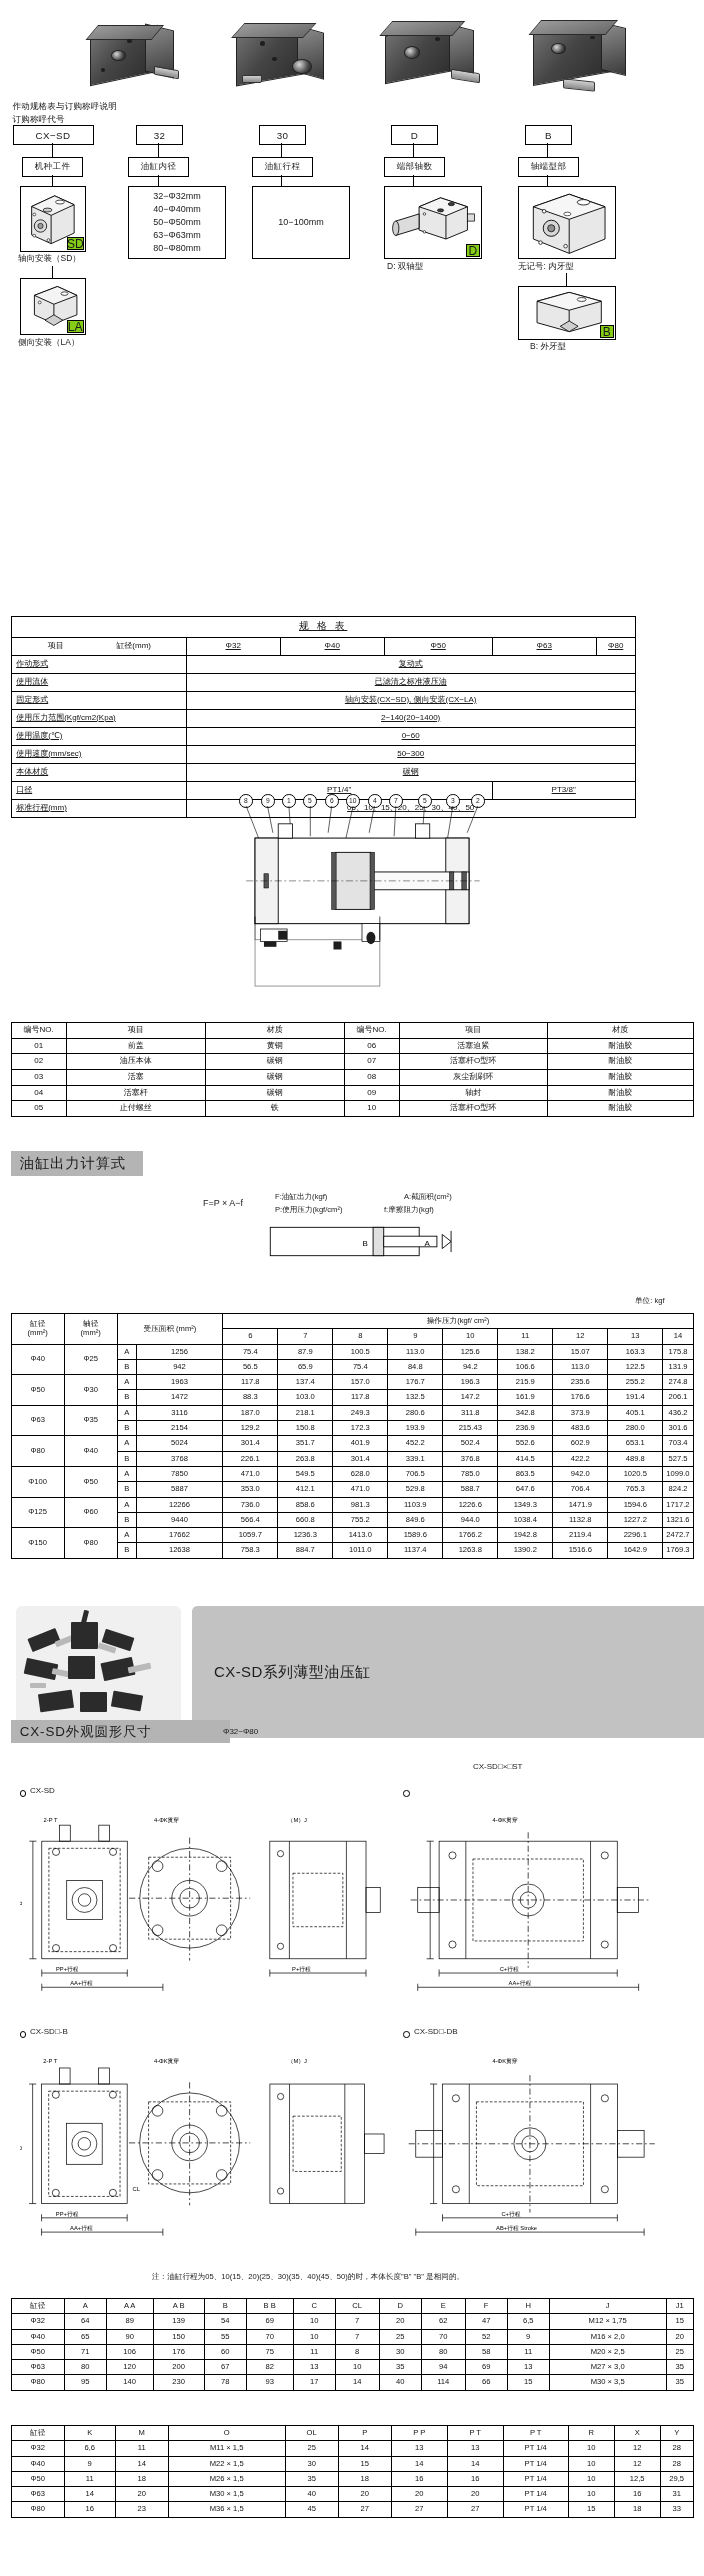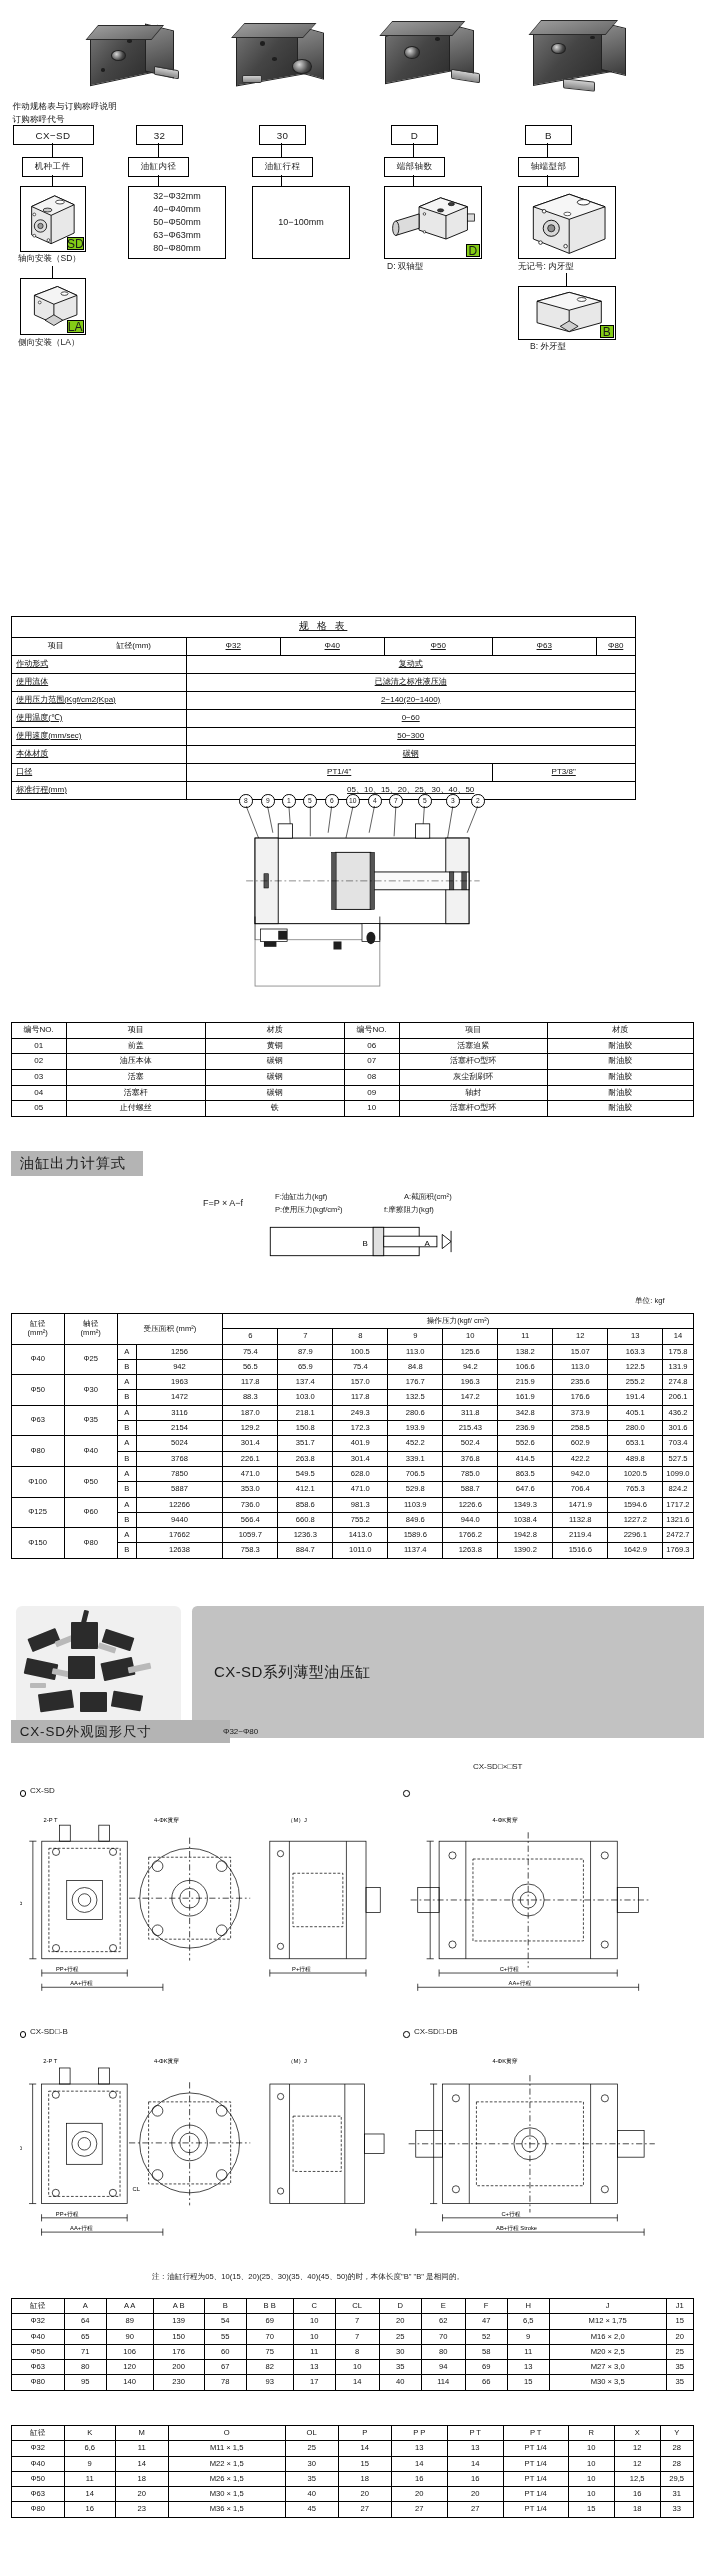--- a/index.html
+++ b/index.html
@@ -254,20 +254,24 @@
       </tr>
       <tr>
           <td class="lft">作动形式</td>
           <td colspan="5">复动式</td>
         </tr>
       <tr>
           <td class="lft">使用流体</td>
           <td colspan="5">已滤清之标准液压油</td>
         </tr>
       <tr>
+          <td class="lft">固定形式</td>
+          <td colspan="5">轴向安装(CX−SD), 侧向安装(CX−LA)</td>
+        </tr>
+      <tr>
           <td class="lft">使用压力范围(Kgf/cm2(Kpa)</td>
           <td colspan="5">2−140(20−1400)</td>
         </tr>
       <tr>
           <td class="lft">使用温度(℃)</td>
           <td colspan="5">0−60</td>
         </tr>
       <tr>
           <td class="lft">使用速度(mm/sec)</td>
           <td colspan="5">50−300</td>
@@ -524,21 +528,21 @@
         </tr>
       <tr>
           <td>B</td>
           <td>2154</td>
           <td>129.2</td>
           <td>150.8</td>
           <td>172.3</td>
           <td>193.9</td>
           <td>215.43</td>
           <td>236.9</td>
-          <td>258.5</td>
+          <td>483.6</td>
           <td>280.0</td>
           <td>301.6</td>
         </tr>
 
       <tr>
           <td rowspan="2">Φ80</td>
           <td rowspan="2">Φ40</td>
           <td>A</td>
           <td>5024</td>
           <td>301.4</td>

